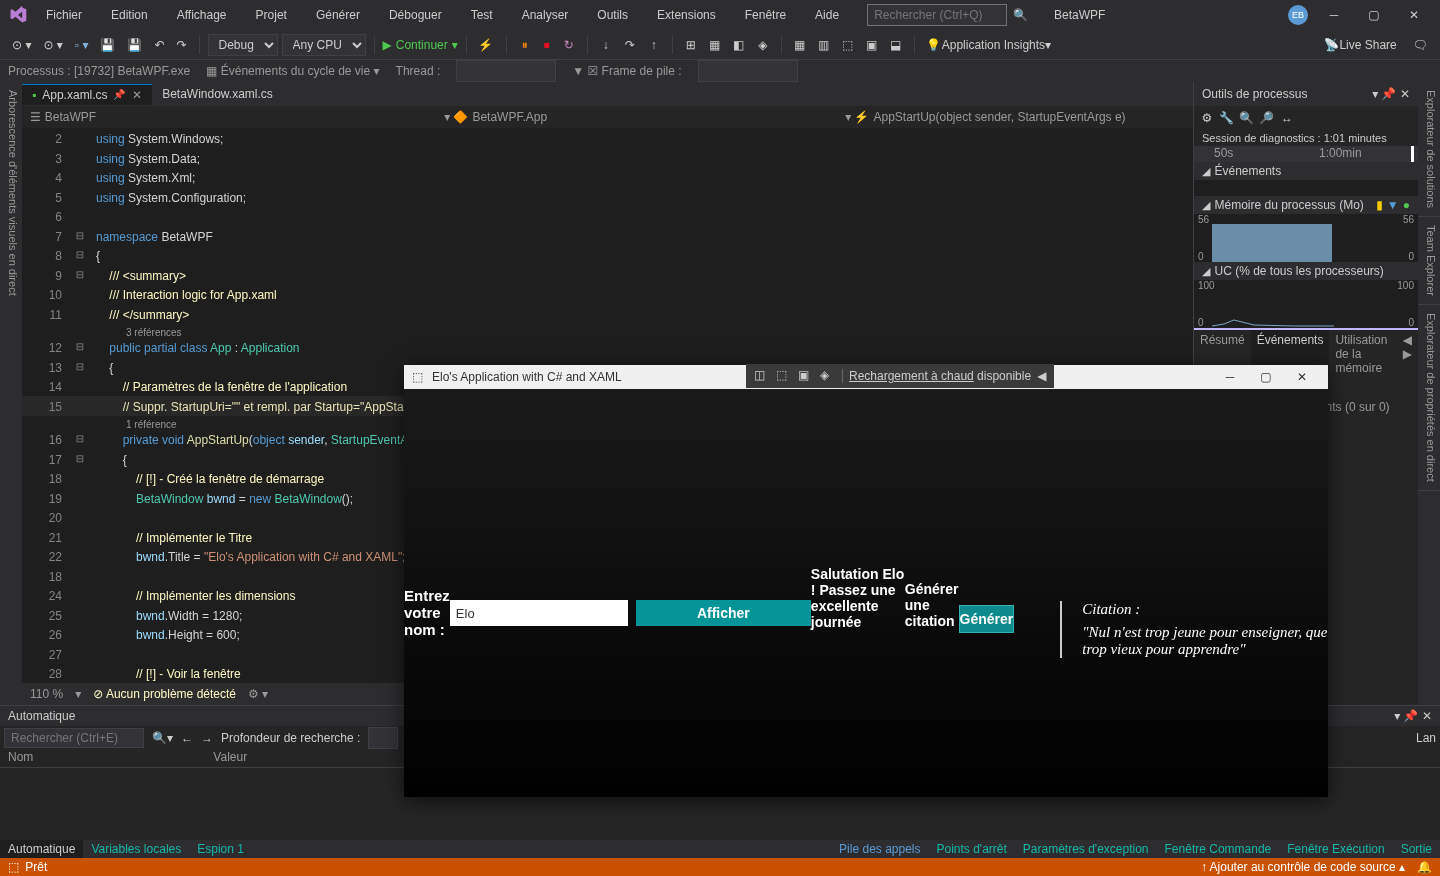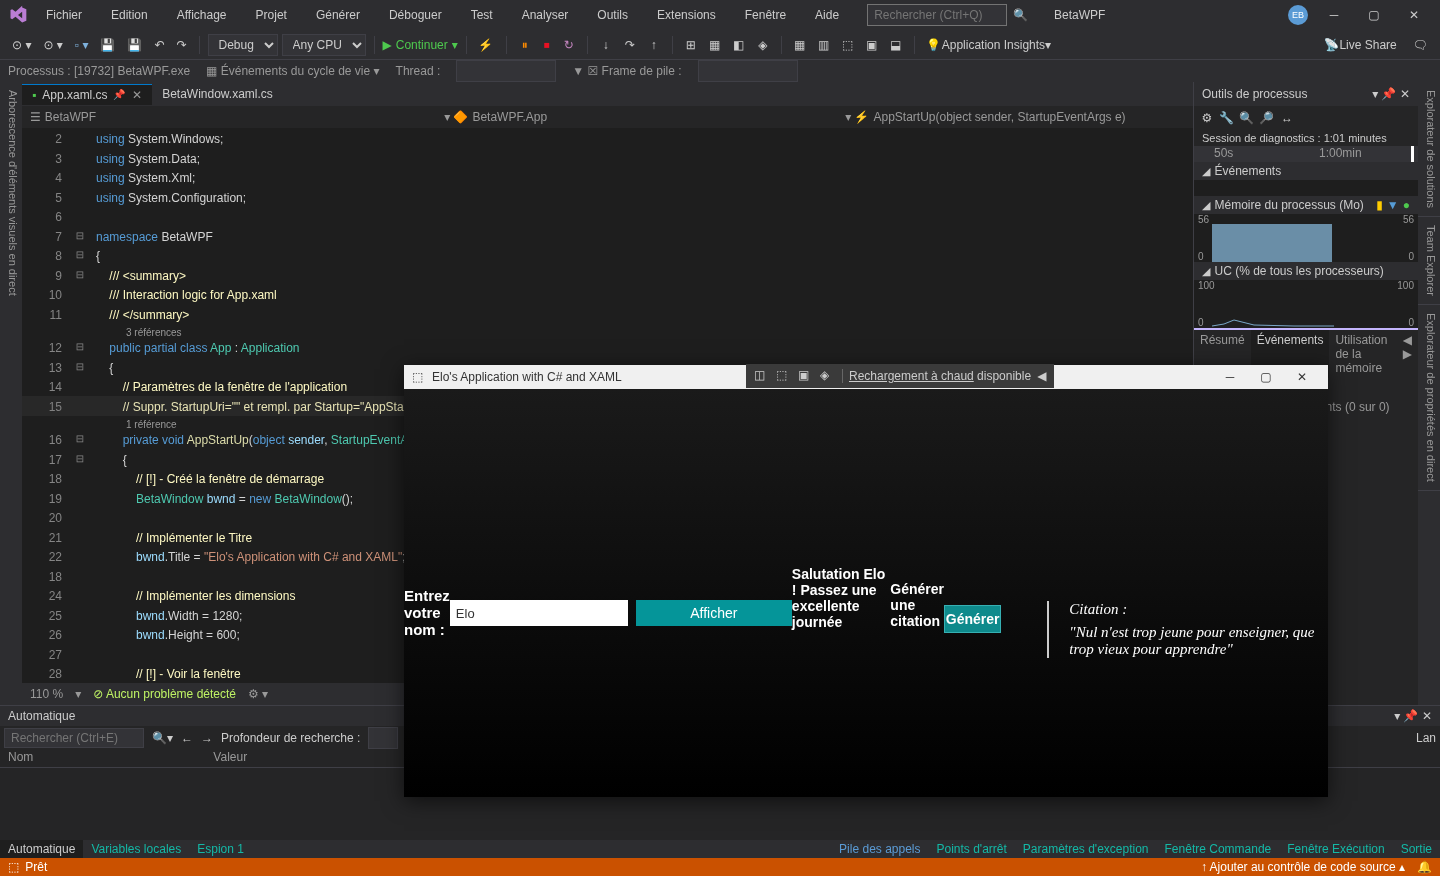--- a/index.html
+++ b/index.html
@@ -106,21 +106,21 @@
 .app-titlebar { height: 24px; background: #f0f0f0; display: flex; align-items: center; padding: 0 8px; color: #333; font-size: 11px; }
 .app-title-icon { width: 14px; height: 14px; margin-right: 6px; }
 .app-titlebar-right { margin-left: auto; display: flex; align-items: center; }
 .app-wc { width: 36px; height: 22px; display: flex; align-items: center; justify-content: center; cursor: pointer; }
 .hotreload-bar { position: absolute; left: 342px; top: -1px; height: 24px; background: #3a3a3a; display: flex; align-items: center; padding: 0 8px; gap: 6px; color: #ccc; font-size: 11px; }
 .hotreload-icon { width: 16px; height: 16px; }
 .app-content { flex: 1; background: linear-gradient(to bottom, #1a1a1a, #000000); display: flex; flex-direction: row; align-items: center; padding-top: 52px; color: white; }
 .app-label { font-size: 15px; font-weight: 600; margin-bottom: 14px; }
 .app-row { display: flex; gap: 8px; margin-bottom: 12px; }
 .app-input { width: 178px; height: 26px; background: white; border: none; padding: 0 6px; font-size: 13px; color: #333; }
-.app-btn { width: 156px; height: 26px; background: #059599; border: none; color: white; font-size: 14px; font-weight: 400; cursor: pointer; }
+.app-btn { width: 175px; height: 26px; background: #059599; border: none; color: white; font-size: 14px; font-weight: 700; cursor: pointer; }
 .app-btn2 { width: 175px; height: 28px; background: #0e8a8c; border: 1px solid #36b0b3; color: white; font-size: 14px; font-weight: 600; cursor: pointer; }
 .app-greeting { font-size: 14px; font-weight: 600; margin-bottom: 42px; }
 .app-label2 { font-size: 14px; font-weight: 600; margin-bottom: 28px; }
 .app-quote-block { margin-top: 20px; width: 100%; padding-left: 46px; }
 .app-quote-inner { border-left: 2px solid #ccc; padding-left: 20px; }
 .app-quote-label { font-size: 15px; font-style: italic; font-family: 'Comic Sans MS', cursive; margin-bottom: 6px; }
 .app-quote-text { font-size: 15px; font-style: italic; font-family: 'Comic Sans MS', cursive; }
 </style>
 </head>
 <body>
@@ -297,21 +297,21 @@
           <div class="fold-marker"></div>
           <div class="fold-marker"></div>
           <div class="fold-marker"></div>
         </div>
       <div class="code" id="codebody"><div class="code-line"><span class="kwd">using</span> <span class="pln">System.Windows;</span></div><div class="code-line"><span class="kwd">using</span> <span class="pln">System.Data;</span></div><div class="code-line"><span class="kwd">using</span> <span class="pln">System.Xml;</span></div><div class="code-line"><span class="kwd">using</span> <span class="pln">System.Configuration;</span></div><div class="code-line"></div><div class="code-line"><span class="kwd">namespace</span> <span class="pln">BetaWPF</span></div><div class="code-line"><span class="pln">{</span></div><div class="code-line">    <span class="com">/// &lt;summary&gt;</span></div><div class="code-line">    <span class="com">/// Interaction logic for App.xaml</span></div><div class="code-line">    <span class="com">/// &lt;/summary&gt;</span></div><div class="ref-count">3 références</div><div class="code-line">    <span class="kwd">public partial class</span> <span class="cls">App</span> <span class="pln">:</span> <span class="cls">Application</span></div><div class="code-line">    <span class="pln">{</span></div><div class="code-line">        <span class="com">// Paramètres de la fenêtre de l'application</span></div><div class="code-line">        <span class="com">// Suppr. StartupUri="" et rempl. par Startup="AppStartUp"</span></div><div class="ref-count">1 référence</div><div class="code-line">        <span class="kwd">private void</span> <span class="mth">AppStartUp</span><span class="pln">(</span><span class="kwd">object</span> <span class="prm">sender</span><span class="pln">,</span> <span class="cls">StartupEventArgs</span> <span class="prm">e</span><span class="pln">)</span></div><div class="code-line">        <span class="pln">{</span></div><div class="code-line">            <span class="com">// [!] - Créé la fenêtre de démarrage</span></div><div class="code-line">            <span class="cls">BetaWindow</span> <span class="prm">bwnd</span> <span class="pln">=</span> <span class="kwd">new</span> <span class="cls">BetaWindow</span><span class="pln">();</span></div><div class="code-line"></div><div class="code-line">            <span class="com">// Implémenter le Titre</span></div><div class="code-line">            <span class="prm">bwnd</span><span class="pln">.Title =</span> <span class="str">"Elo's Application with C# and XAML"</span><span class="pln">;</span></div><div class="code-line"></div><div class="code-line">            <span class="com">// Implémenter les dimensions</span></div><div class="code-line">            <span class="prm">bwnd</span><span class="pln">.Width = 1280;</span></div><div class="code-line">            <span class="prm">bwnd</span><span class="pln">.Height = 600;</span></div><div class="code-line"></div><div class="code-line">            <span class="com">// [!] - Voir la fenêtre</span></div></div>
     </div>
 
     <div class="editor-status">
       <span>110 %</span>
       <span>▾</span>
-      <span style="color:#bef264">⊘ <span>Aucun problème détecté</span></span>
+      <span style="color:#fef9c3">⊘ <span>Aucun problème détecté</span></span>
       <span>⚙ ▾</span>
     </div>
   </div>
 
   <div class="diag-panel">
     <div class="diag-header">
       <span>Outils de processus</span>
       <span><span>▾</span> <span>📌</span> <span>✕</span></span>
     </div>
     <div class="diag-toolbar">

